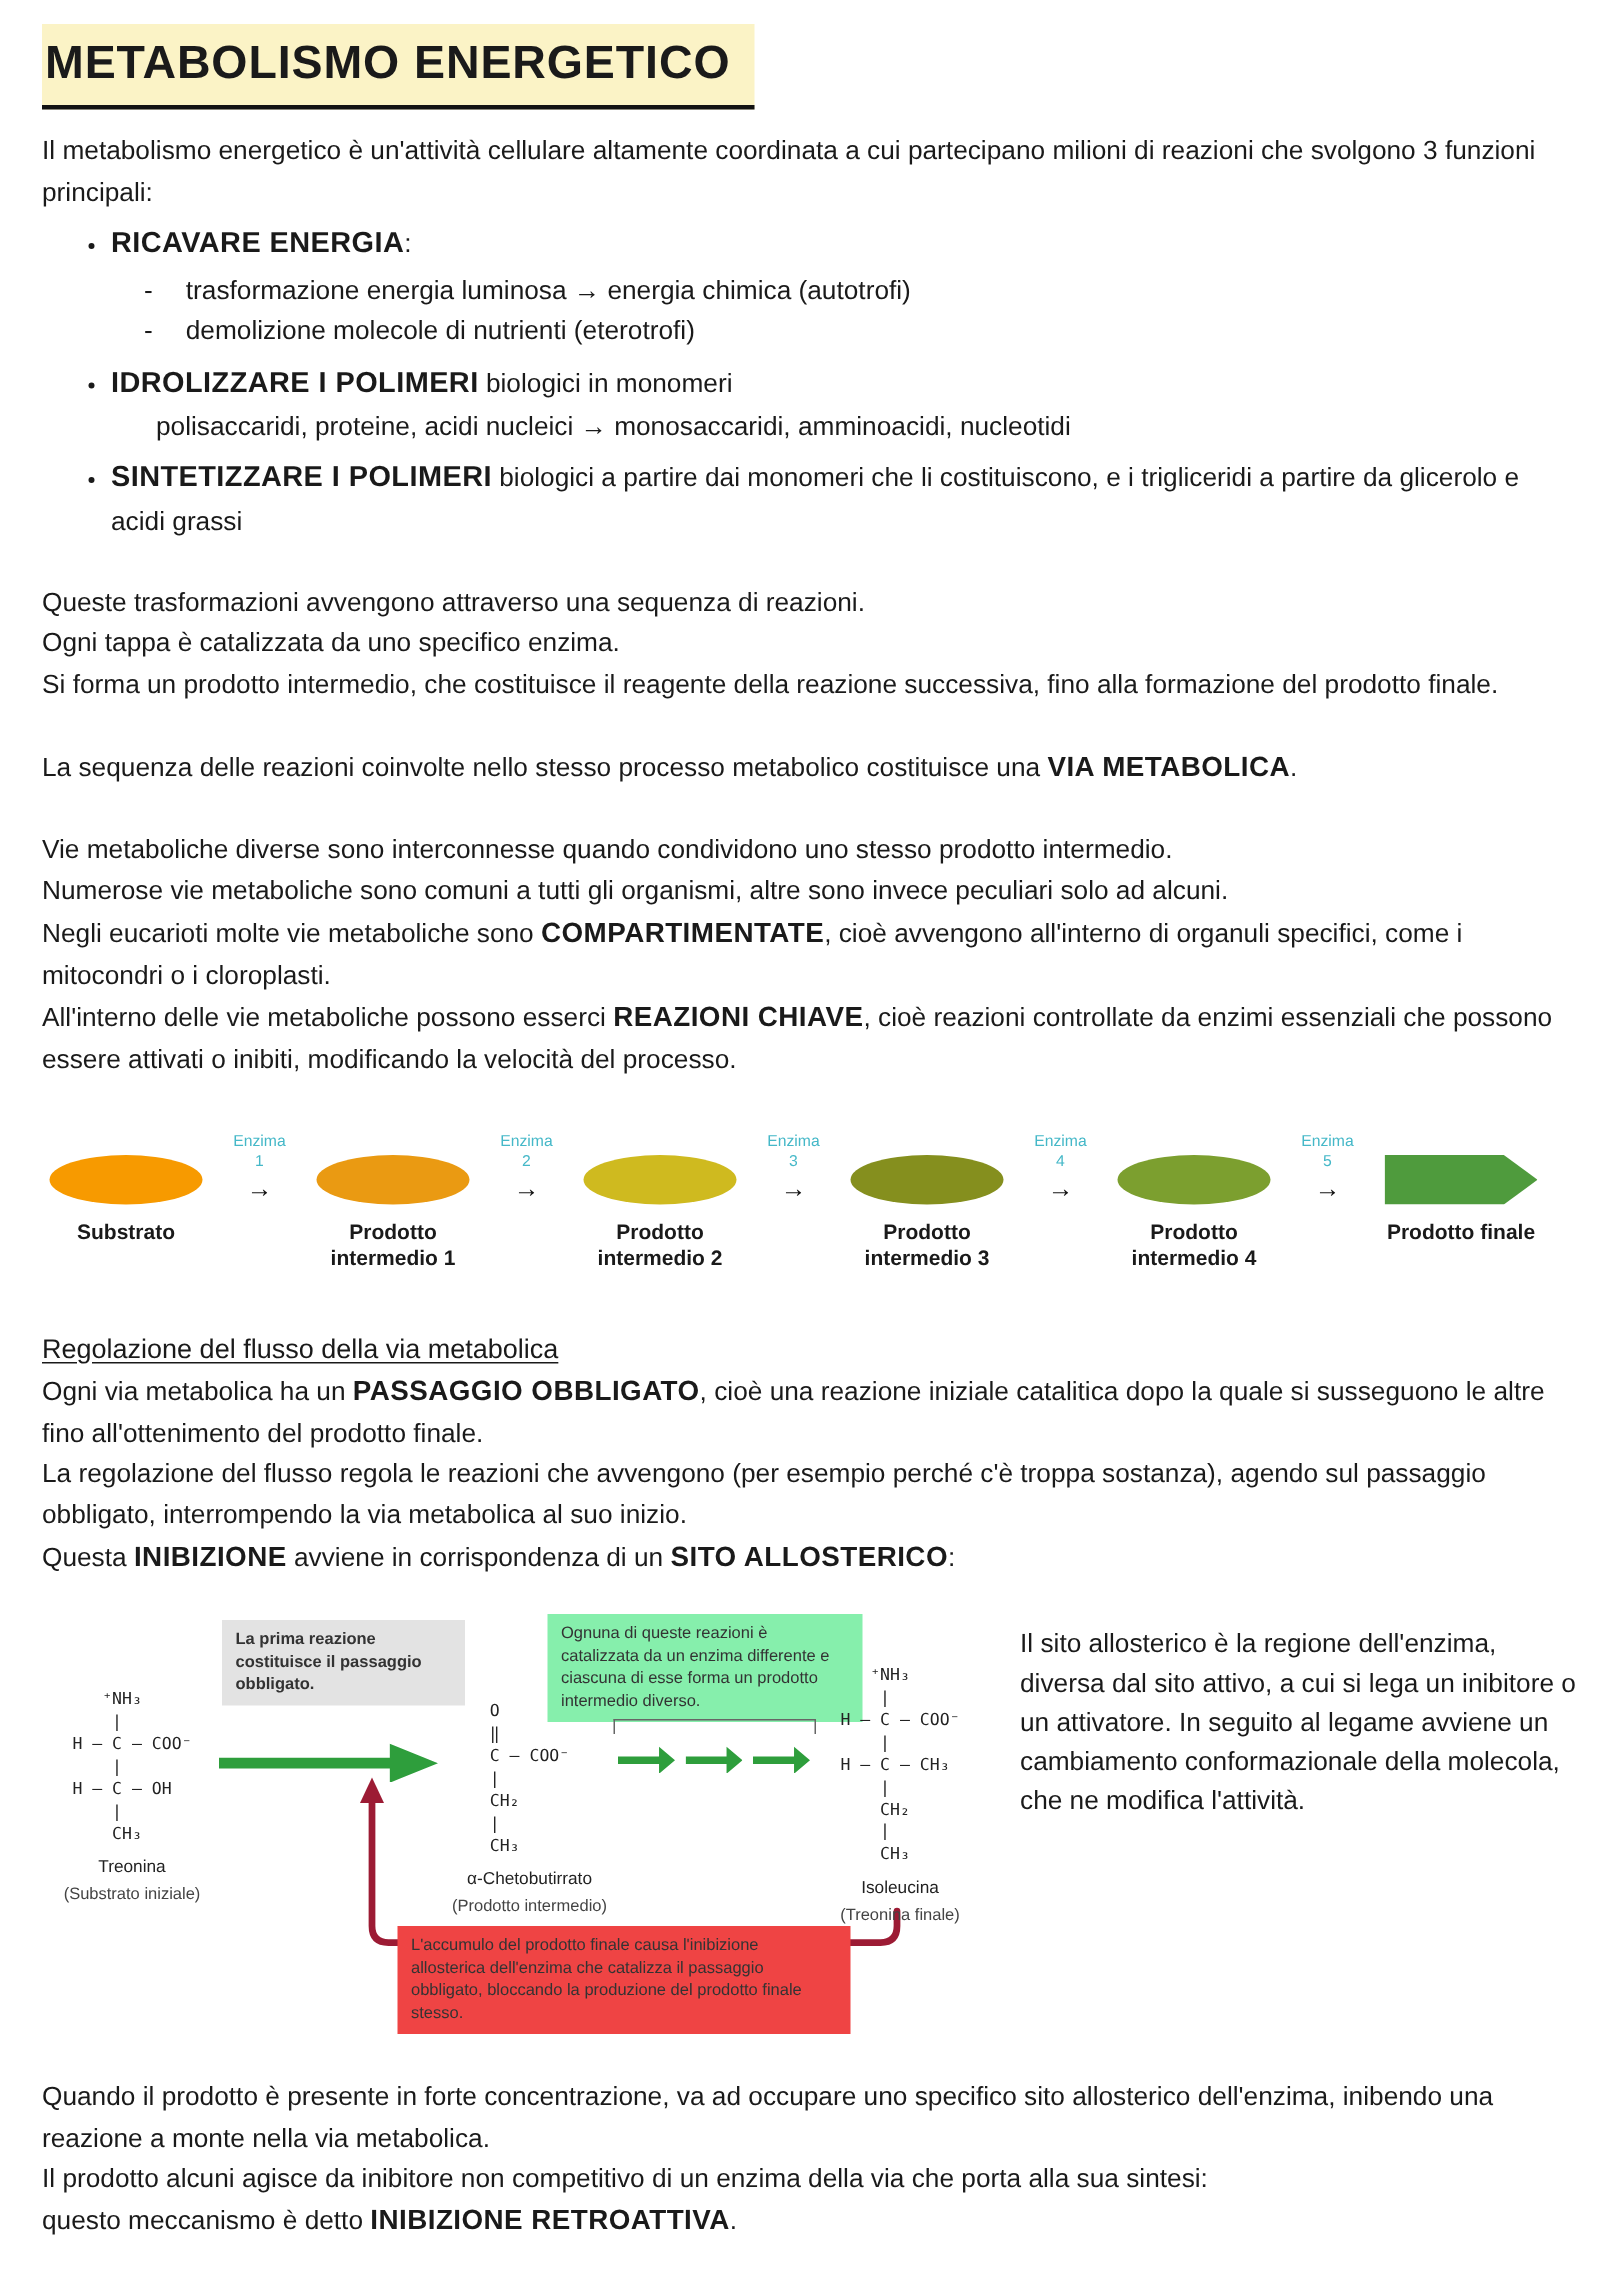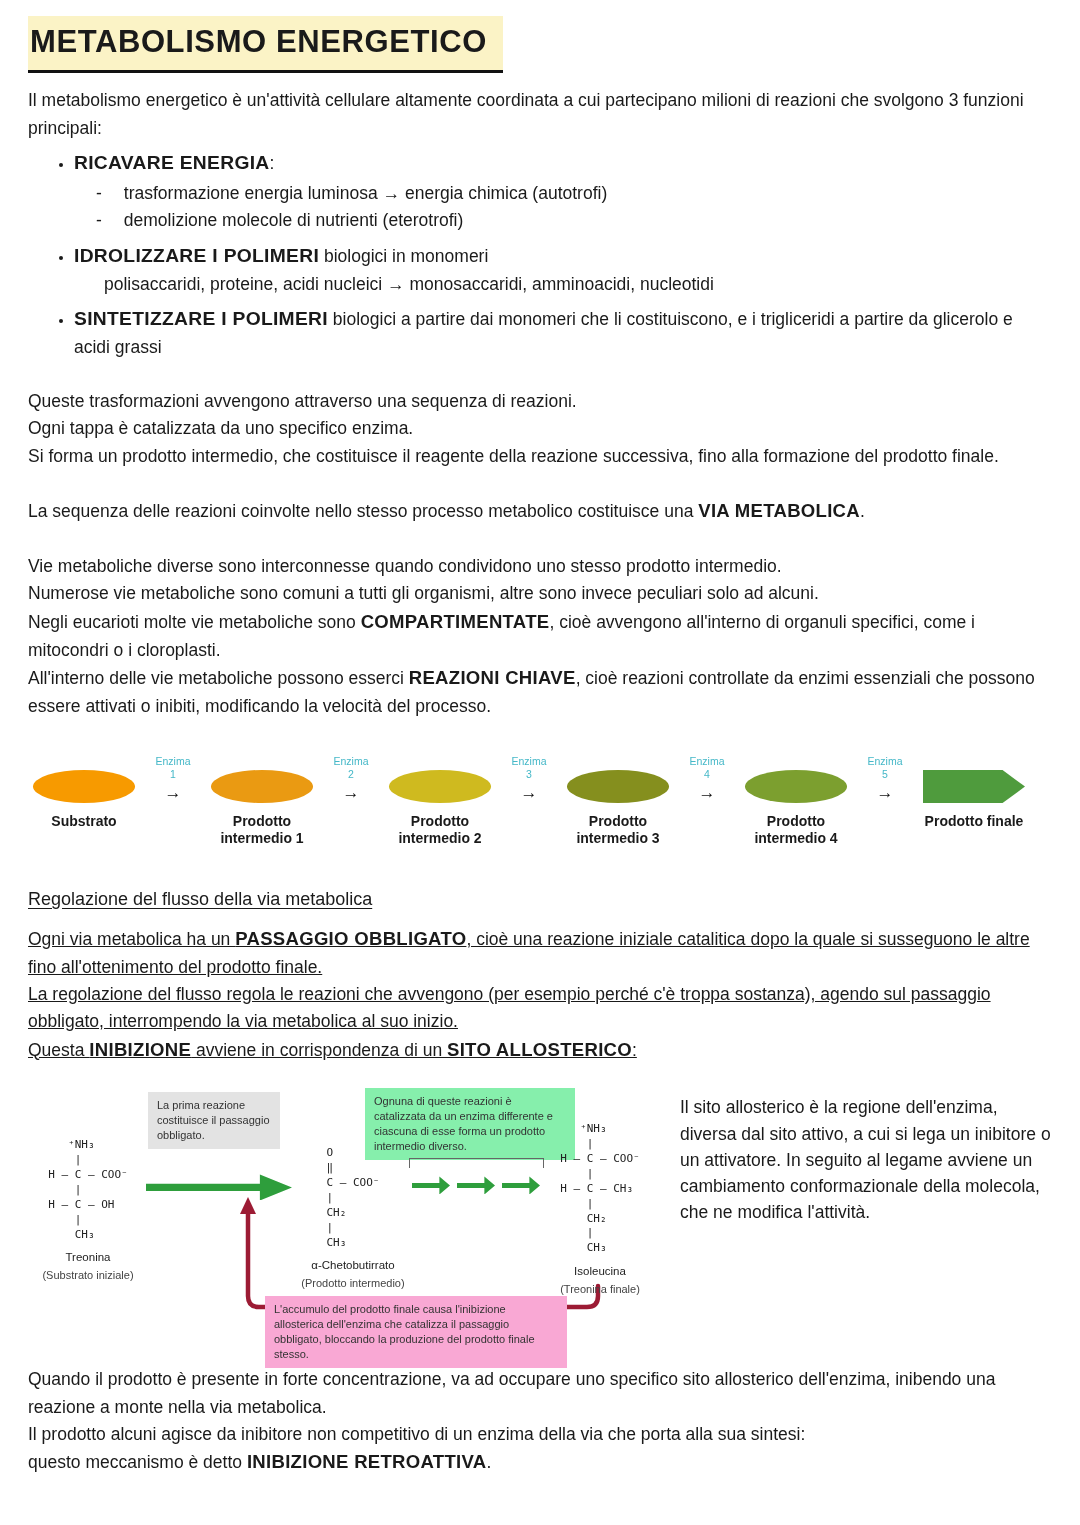--- a/index.html
+++ b/index.html
@@ -14,41 +14,41 @@
   .title{margin:0 0 14px 0;font-size:31px;font-weight:800;letter-spacing:0.6px;}
   .title .hl{display:inline-block;padding:2px 16px 4px 2px;border-bottom:3px solid #121212;}
   .marker{font-weight:800;letter-spacing:0.3px;font-size:1.1em;}
   .marker.inline{font-size:1.06em;}
   ul.bullets{margin:4px 0 0 0;padding-left:46px;}
   ul.bullets > li{margin-top:6px;}
   ul.bullets > li::marker{font-size:0.8em;}
   .dashlist{list-style:none;margin:2px 0 2px 0;padding-left:22px;}
   .dashlist li{display:flex;gap:22px;}
   .subline{padding-left:30px;}
-  .mt-sm{margin-top:12px;text-decoration:underline;}
+  .mt-sm{margin-top:0;}
   .mt-md{margin-top:27px;}
-  .mt-lg{}
+  .mt-lg{margin-top:30px;}
   .mt-xl{margin-top:38px;}
   .heading2{font-size:18px;text-decoration:underline;text-underline-offset:3px;}
 
   
   .pathway{display:flex;align-items:flex-start;padding-top:16px;margin:34px 0 6px 0;}
   .pnode{display:flex;flex-direction:column;align-items:center;width:112px;flex:0 0 auto;}
   .pshape{width:102px;height:33px;border-radius:50%;}
   .pshape.arrowshape{border-radius:0;clip-path:polygon(0 0,78% 0,100% 50%,78% 100%,0 100%);}
   .plabel{font-size:14px;font-weight:bold;margin-top:10px;text-align:center;line-height:1.2;}
   .pconn{display:flex;flex-direction:column;align-items:center;width:66px;flex:0 0 auto;margin-top:-15px;}
   .enz{font-size:10.5px;line-height:1.2;}
   .parrow{font-size:17px;line-height:1;margin-top:4px;color:#111;}
 
   
   .figure{position:relative;height:280px;margin-top:22px;}
   .figure svg.redpath{position:absolute;left:0;top:0;}
   .callout{position:absolute;padding:6px 9px;font-size:11px;line-height:1.35;color:#333;box-sizing:border-box;}
-  .c1{left:120px;top:6px;width:132px;}
+  .c1{left:120px;top:6px;width:162px;font-weight:bold;}
   .c2{left:337px;top:2px;width:210px;}
   .c3{left:237px;top:210px;width:302px;}
   .molecule{position:absolute;display:flex;flex-direction:column;align-items:center;}
   .m1{left:0px;top:52px;width:120px;}
   .m2{left:255px;top:60px;width:140px;}
   .m3{left:512px;top:36px;width:120px;}
   .struct{margin:0;font-family:"DejaVu Sans Mono",monospace;font-size:11px;line-height:1.35;white-space:pre;color:#222;}
   .mname{font-size:11.5px;margin-top:7px;color:#222;}
   .mrole{font-size:11px;color:#444;}
   .garrow{position:absolute;}
@@ -228,21 +228,21 @@
     |
 H — C — CH₃
     |
     CH₂
     |
     CH₃</pre>
       <div class="mname">Isoleucina</div>
       <div class="mrole">(Treonina finale)</div>
     </div>
 
-    <div class="callout c3" style="background: #f9a8d4;">L'accumulo del prodotto finale causa l'inibizione allosterica dell'enzima che catalizza il passaggio obbligato, bloccando la produzione del prodotto finale stesso.</div>
+    <div class="callout c3" style="background: #ef4444;">L'accumulo del prodotto finale causa l'inibizione allosterica dell'enzima che catalizza il passaggio obbligato, bloccando la produzione del prodotto finale stesso.</div>
 
     <div class="sidebar">Il sito allosterico è la regione dell'enzima, diversa dal sito attivo, a cui si lega un inibitore o un attivatore. In seguito al legame avviene un cambiamento conformazionale della molecola, che ne modifica l'attività.</div>
   </div>
 
   <div class="mt-lg">
     <p>Quando il prodotto è presente in forte concentrazione, va ad occupare uno specifico sito allosterico dell'enzima, inibendo una reazione a monte nella via metabolica.</p>
     <p>Il prodotto alcuni agisce da inibitore non competitivo di un enzima della via che porta alla sua sintesi:</p>
     <p>
       <span>questo meccanismo è detto </span><span class="marker inline">INIBIZIONE RETROATTIVA</span><span>.</span>
     </p>

